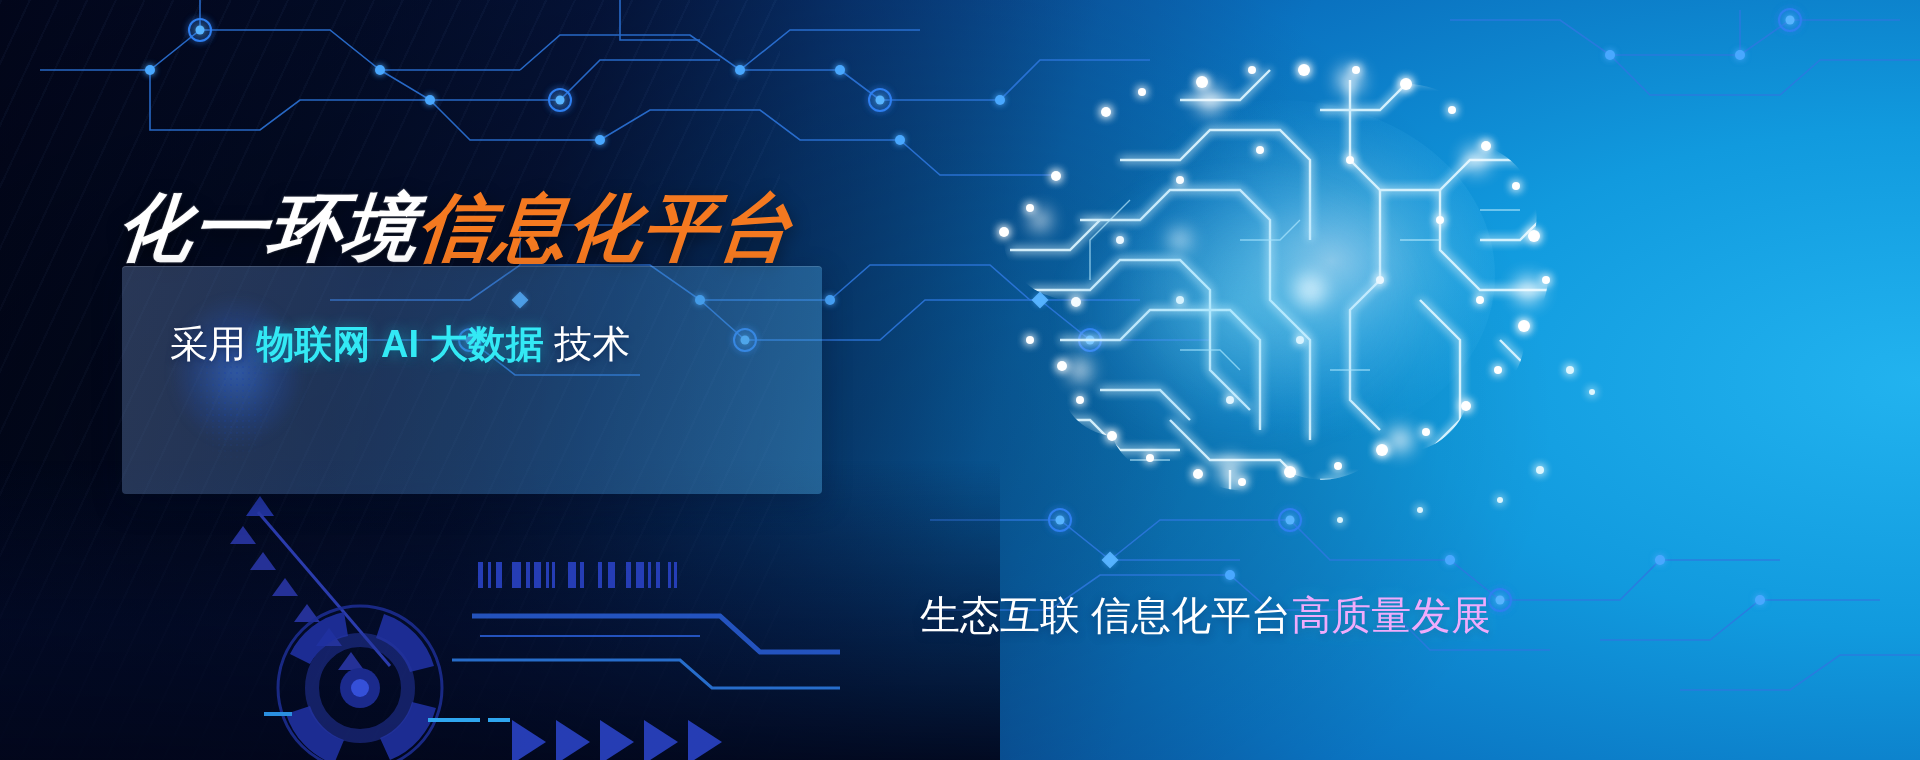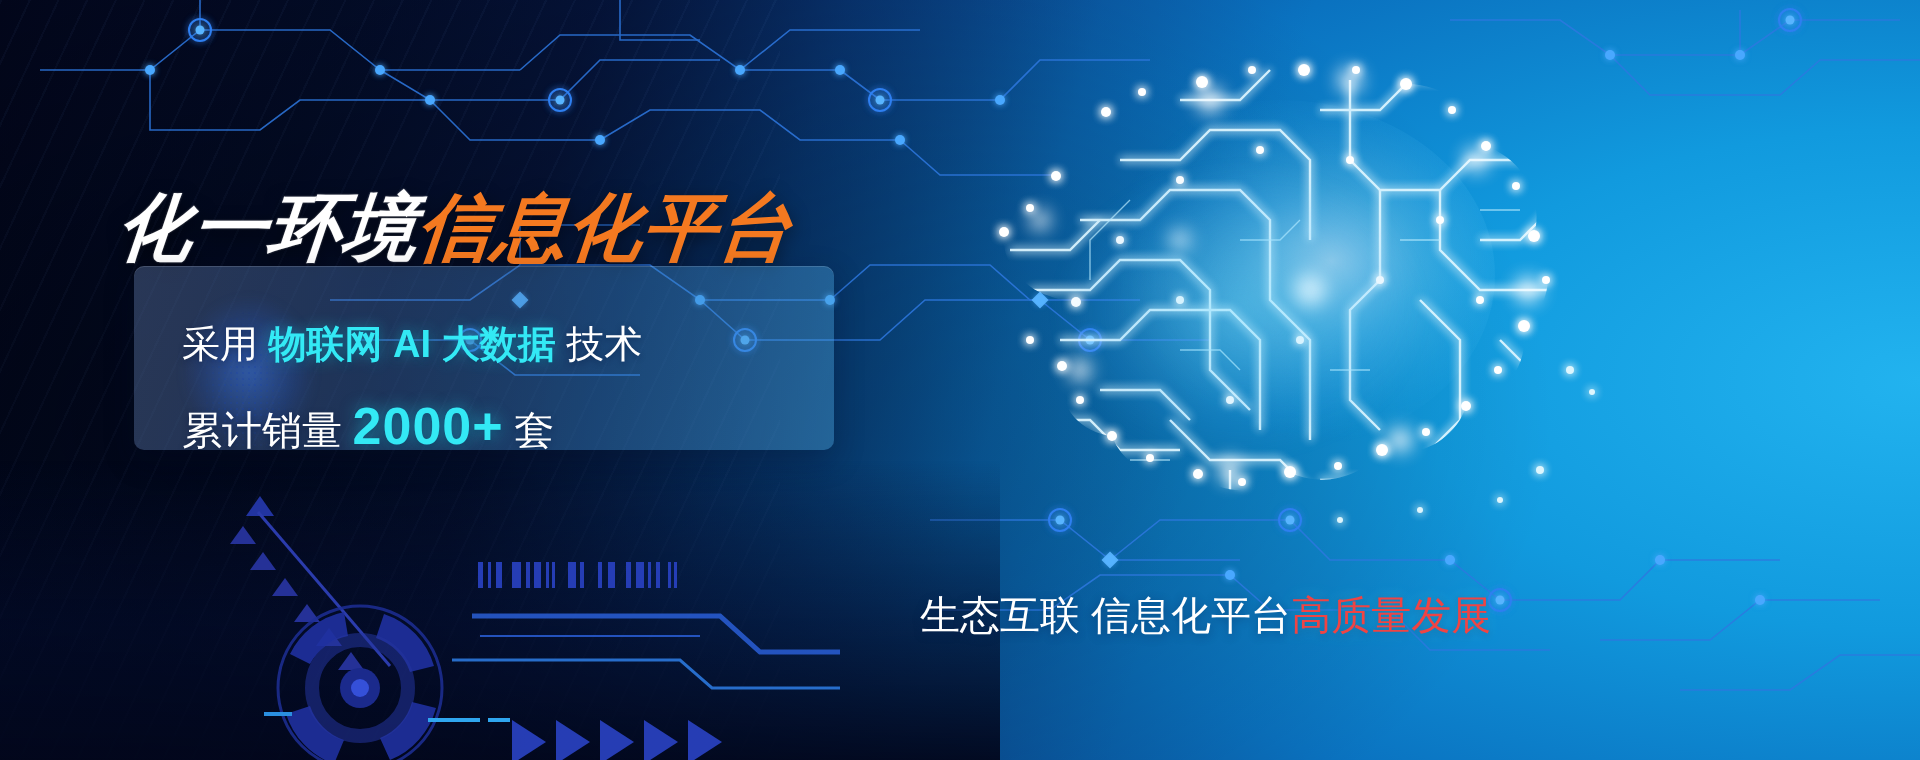--- a/index.html
+++ b/index.html
@@ -67,26 +67,25 @@
     color:#ffffff;
     text-shadow:0 6px 18px rgba(0,0,0,.55), 0 0 2px rgba(255,255,255,.5);
   }
   .title .seg-orange{
     color:#f47920;
     text-shadow:0 6px 18px rgba(0,0,0,.5);
   }
 
   
   .panel{
-    position:absolute;left:122px;top:266px;width:700px;height:184px;
-    border-radius:10px;
+    position:absolute;left:122px;top:266px;width:700px;height:228px;
+    border-radius:4px;
     background:linear-gradient(105deg, rgba(96,122,170,.42) 0%, rgba(72,116,178,.40) 34%, rgba(58,132,200,.42) 66%, rgba(74,160,215,.44) 100%);
     box-shadow:inset 0 1px 0 rgba(255,255,255,.14), 0 10px 30px rgba(0,10,40,.25);
     overflow:hidden;
-    margin-left:12px;
   }
   .panel-orb{
     position:absolute;left:30px;top:10px;width:170px;height:190px;
     background:radial-gradient(closest-side, rgba(60,120,230,.55), rgba(40,90,200,.20) 55%, rgba(0,0,0,0) 80%);
     filter:blur(4px);
   }
   .panel-dots{
     position:absolute;left:52px;top:20px;width:120px;height:200px;
     background-image:radial-gradient(rgba(30,70,170,.55) 1px, rgba(0,0,0,0) 1.2px);
     background-size:6px 6px;
@@ -117,21 +116,21 @@
   .line2 .w{font-size:40px;}
 
   
   .tagline{
     position:absolute;left:920px;top:588px;
     font-size:40px;white-space:nowrap;
     color:#ffffff;
     text-shadow:0 2px 10px rgba(0,30,80,.45);
   }
   .tagline .tg-cyan{
-    color:#ef4444;
+    color:#f0abfc;
     text-shadow:0 0 14px rgba(60,235,250,.45), 0 2px 8px rgba(0,30,80,.4);
   }
 </style>
 </head>
 <body>
 
 <div id="banner">
 
   <div class="bg-base"></div>
   <div class="bg-dark-left"></div>
@@ -444,18 +443,17 @@
   </svg>
 
   <h1 class="title"><span class="seg-white">化一环境</span><span class="seg-orange">信息化平台</span></h1>
 
   <div class="panel">
     <div class="panel-orb"></div>
     <div class="panel-dots"></div>
 
     <div class="panel-line line1"><span>采用</span><span>&nbsp;</span><span class="hl">物联网 AI 大数据</span><span>&nbsp;</span><span>技术</span></div>
 
-    <div class="panel-line line2"><span class="w">累计销量</span><span>&nbsp;</span><span class="num">2000+</span><span>&nbsp;</span><span class="w">套</span></div>
   </div>
 
   <div class="tagline"><span>生态互联 信息化平台</span><span class="tg-cyan">高质量发展</span></div>
 
 </div>
 
 </body></html>

